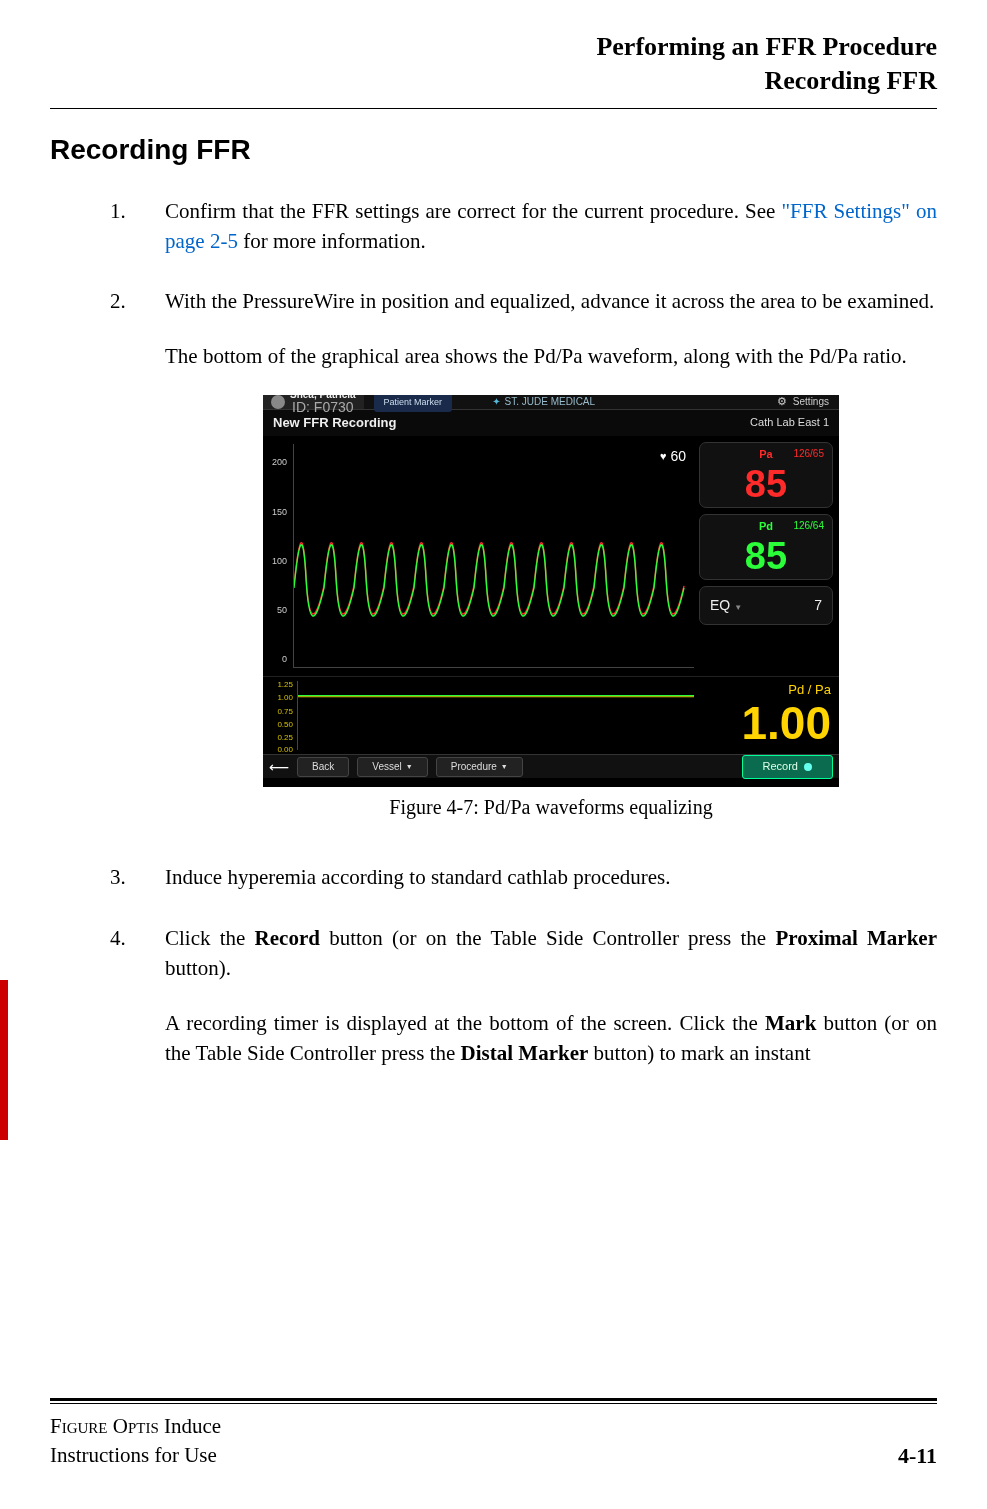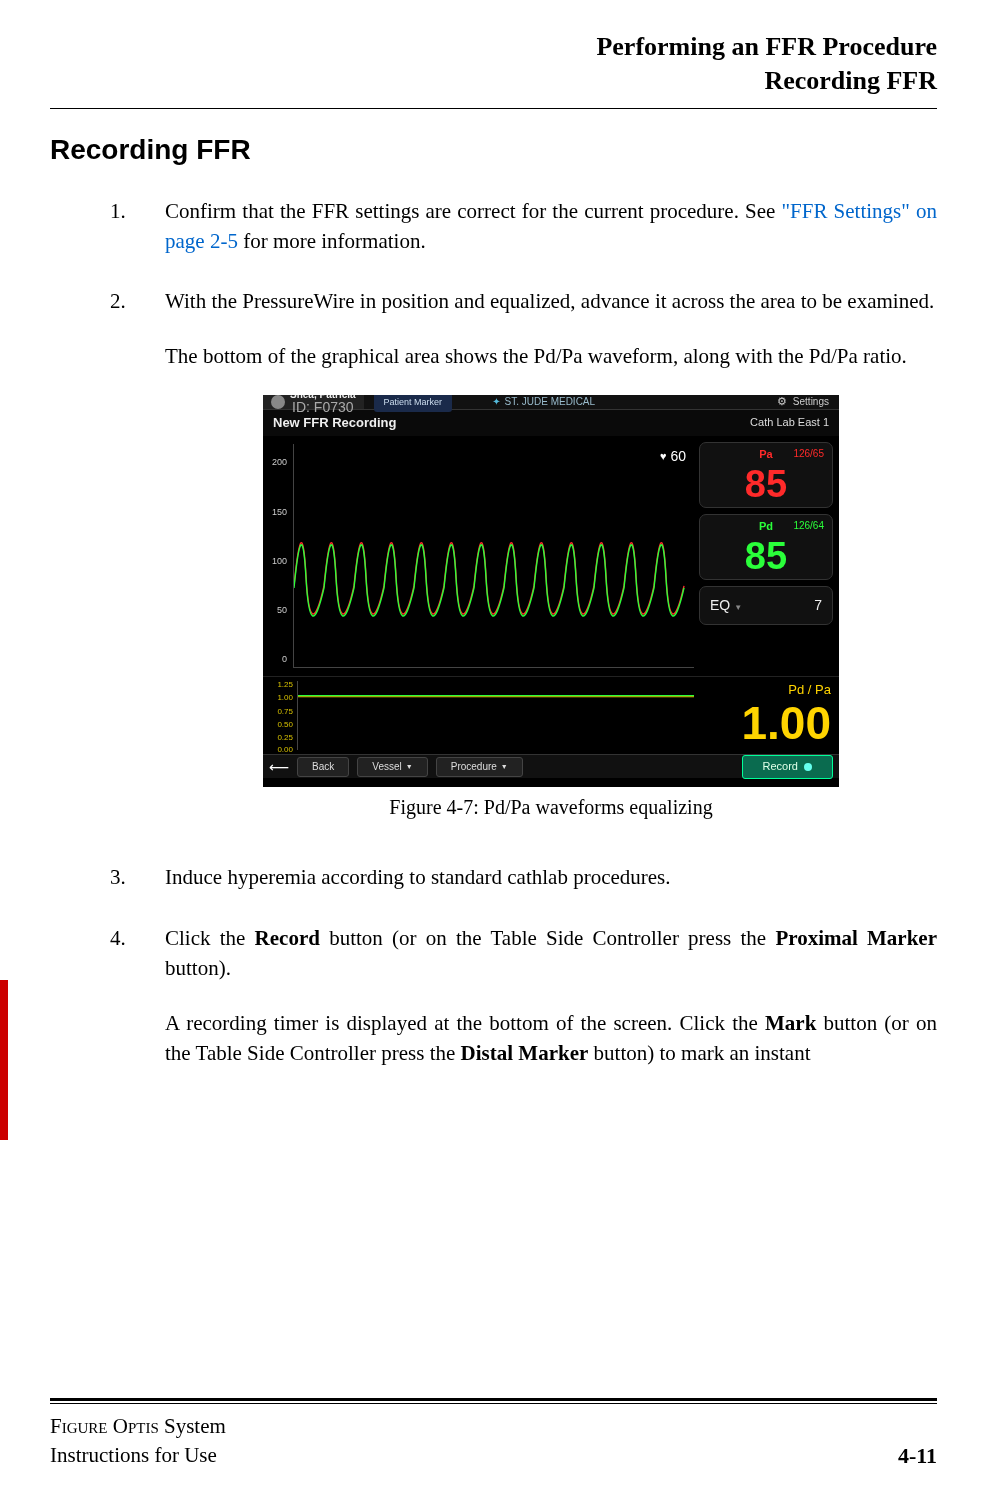--- a/index.html
+++ b/index.html
@@ -276,19 +276,19 @@
 </div>
 
 <div class="revision-bar" style="top:980px; height:160px;"></div>
 
 <div class="footer">
   <hr class="footer-rule-thick">
   <hr class="footer-rule-thin">
   <div class="footer-row">
     <div class="footer-left">
       <div>
-        <span class="smallcaps">Figure Optis</span><span> System</span>
+        <span class="smallcaps">Figure Optis</span><span> Induce</span>
       </div>
       <div>Instructions for Use</div>
     </div>
     <div class="page-num">4-11</div>
   </div>
 </div>
 
 </body></html>

